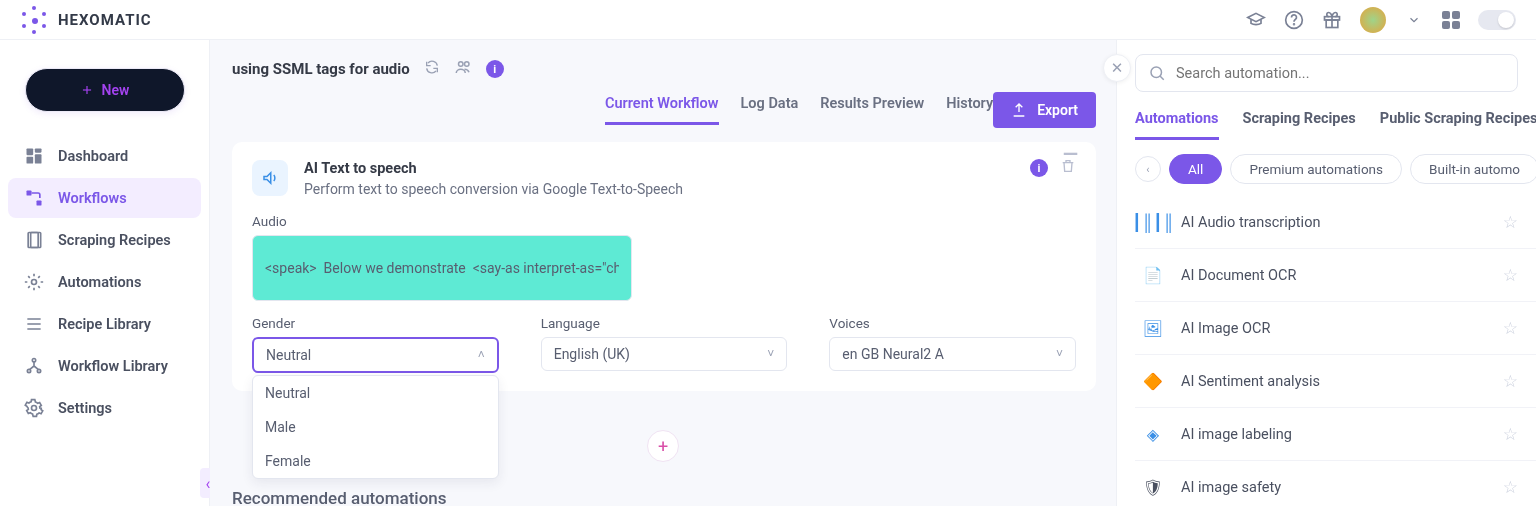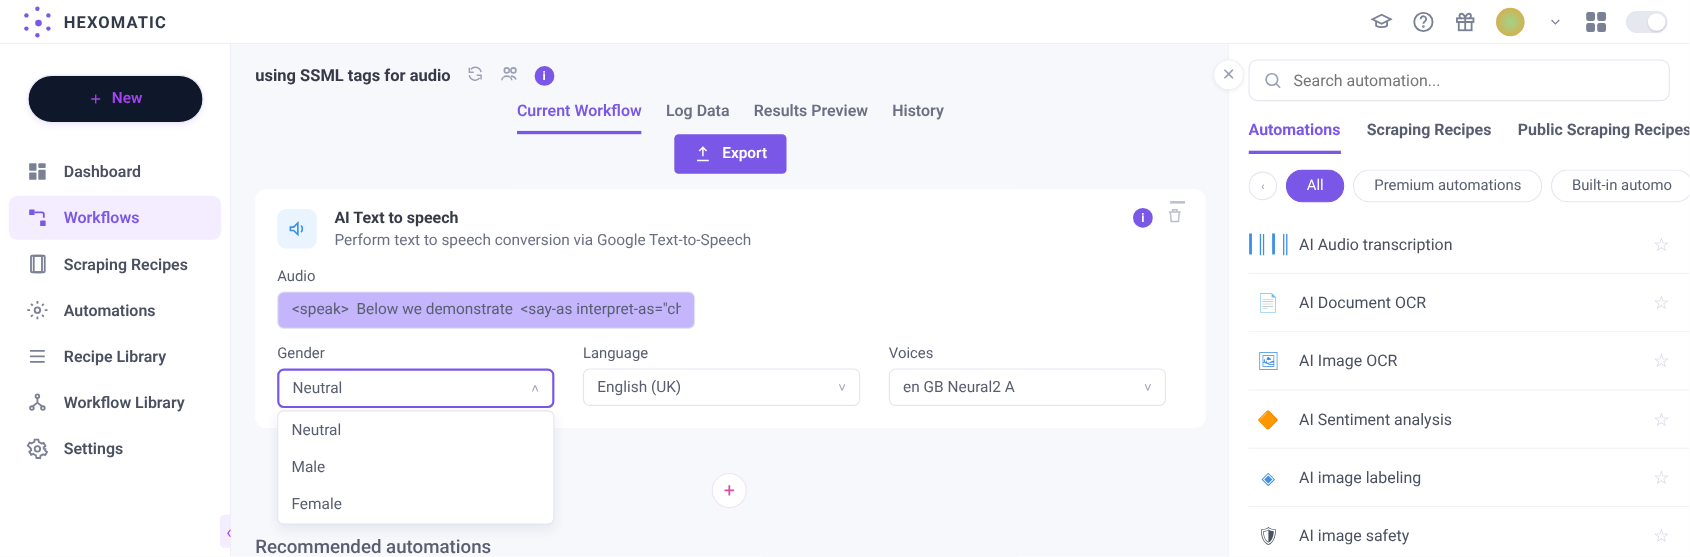--- a/index.html
+++ b/index.html
@@ -25,39 +25,39 @@
 .nav-icon { width: 20px; height: 20px; color: #7a8195; flex-shrink:0; display:flex; align-items:center; justify-content:center;}
 .nav-item.active .nav-icon { color: #7b57e8; }
 .collapse-handle { position:absolute; left:200px; bottom:8px; width:16px; height:30px; background:#f3edff; border-radius:4px 0 0 4px; display:flex; align-items:center; justify-content:center; color:#a443f0;}
 
 .main { flex: 1; background: #f7f8fc; padding: 18px 20px 0 22px; overflow:hidden; position:relative;}
 .wf-head { display:flex; align-items:center; gap:14px; margin-bottom:12px;}
 .wf-title { font-weight:700; color:#353a46; font-size:15px;}
 .wf-head-icons { display:flex; gap:14px; align-items:center; color:#9aa1b4;}
 .info-dot { width:18px;height:18px;border-radius:50%;background:#7b57e8;color:#fff;display:flex;align-items:center;justify-content:center;font-size:11px;font-weight:700;}
 
-.tabs-row { display:flex; align-items:center; justify-content:flex-start; margin-bottom:14px;flex-direction:column;}
+.tabs-row { display:flex; align-items:center; justify-content:flex-end; margin-bottom:14px;}
 .tabs { display:flex; gap:22px; }
 .tab { font-size:14.5px; font-weight:600; color:#6a7082; padding-bottom:10px; cursor:pointer;}
 .tab.active { color:#7b57e8; border-bottom:3px solid #7b57e8;}
 .export-btn { background:#7b57e8; color:#fff; border:none; border-radius:4px; padding:10px 18px; font-weight:600; font-size:14px; display:flex; gap:10px; align-items:center; cursor:pointer;}
 
 .card { background:#fff; border-radius:10px; padding:18px 20px; position:relative;}
 .step-head { display:flex; gap:16px; align-items:flex-start; margin-bottom:16px;}
 .step-icon { width:36px;height:36px;border-radius:8px;background:#eaf4ff;color:#3a8fe6;display:flex;align-items:center;justify-content:center;font-size:17px;}
 .step-title { font-weight:700; color:#353a46; font-size:14.5px; margin-bottom:4px;}
 .step-desc { color:#6a7082; font-size:14px;}
 .step-tools { position:absolute; top:16px; right:20px; display:flex; gap:12px; align-items:center; color:#9aa1b4;}
 .step-tools .info-dot{background:#7b57e8;}
 .trash{color:#b9bed0; cursor:pointer;}
 .minus{ position:absolute; top:0px; right:18px; color:#b9bed0; font-size:20px; font-weight:700;}
 
 .field-label{ font-size:13.5px; color:#585e70; margin-bottom:6px; display:block;}
-.text-input { border:1px solid #e3e6ef; border-radius:6px; padding:8px 12px; font-size:14px; color:#585e70; background:#c4b5fd; width:380px;}
-.row3 { display:flex; gap:26px; margin-top:14px;}
+.text-input { border:1px solid #e3e6ef; border-radius:6px; padding:24px 12px; font-size:14px; color:#585e70; background:#5eead4; width:380px;}
+.row3 { display:flex; gap:42px; margin-top:14px;}
 .col { width:252px; position:relative;}
 .select { border:1px solid #e3e6ef; border-radius:6px; padding:8px 12px; font-size:14px; color:#585e70; background:#fff; display:flex; justify-content:space-between; align-items:center; cursor:pointer;}
 .select.open { border:2px solid #7b57e8;}
 .dropdown { position:absolute; top:100%; left:0; right:0; background:#fff; border:1px solid #e3e6ef; border-radius:6px; margin-top:2px; z-index:5; box-shadow:0 4px 12px rgba(40,40,80,.08);}
 .dropdown div { padding:9px 12px; font-size:14px; color:#585e70; cursor:pointer;}
 .chev { color:#9aa1b4; font-size:12px;}
 
 .add-node { width:32px;height:32px;border-radius:50%;border:1px solid #f0e3f3;background:#fff;color:#d94fa8;display:flex;align-items:center;justify-content:center;font-size:18px;position:absolute;left:50%;transform:translateX(-50%);bottom:44px;cursor:pointer;}
 .rec-head { font-size:17px; color:#585e70; font-weight:500; position:absolute; bottom:-2px; left:22px;}
 

